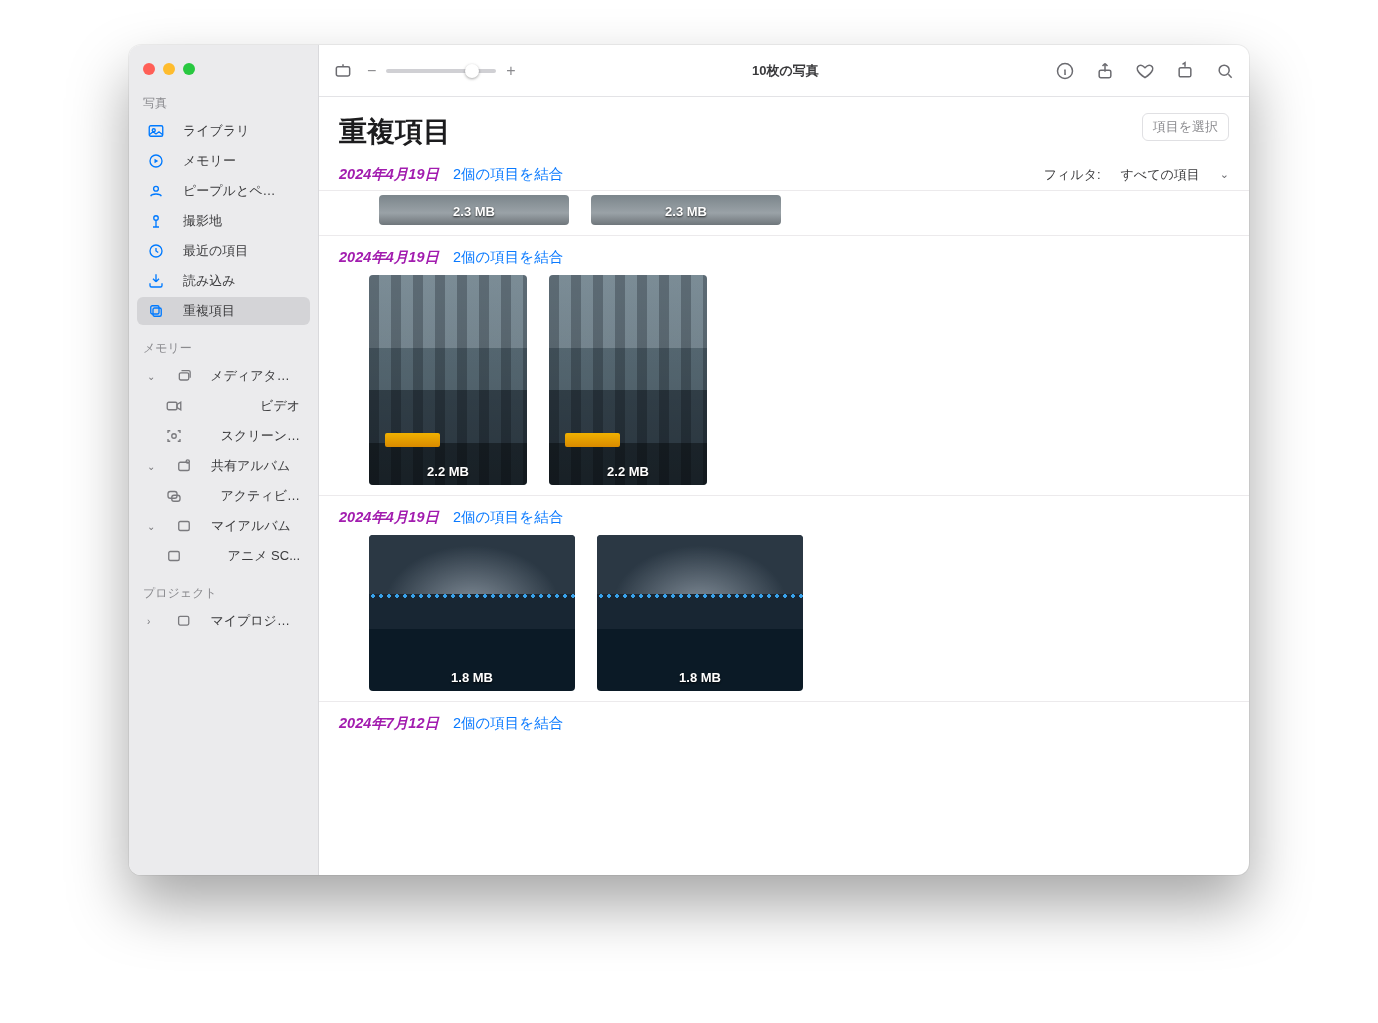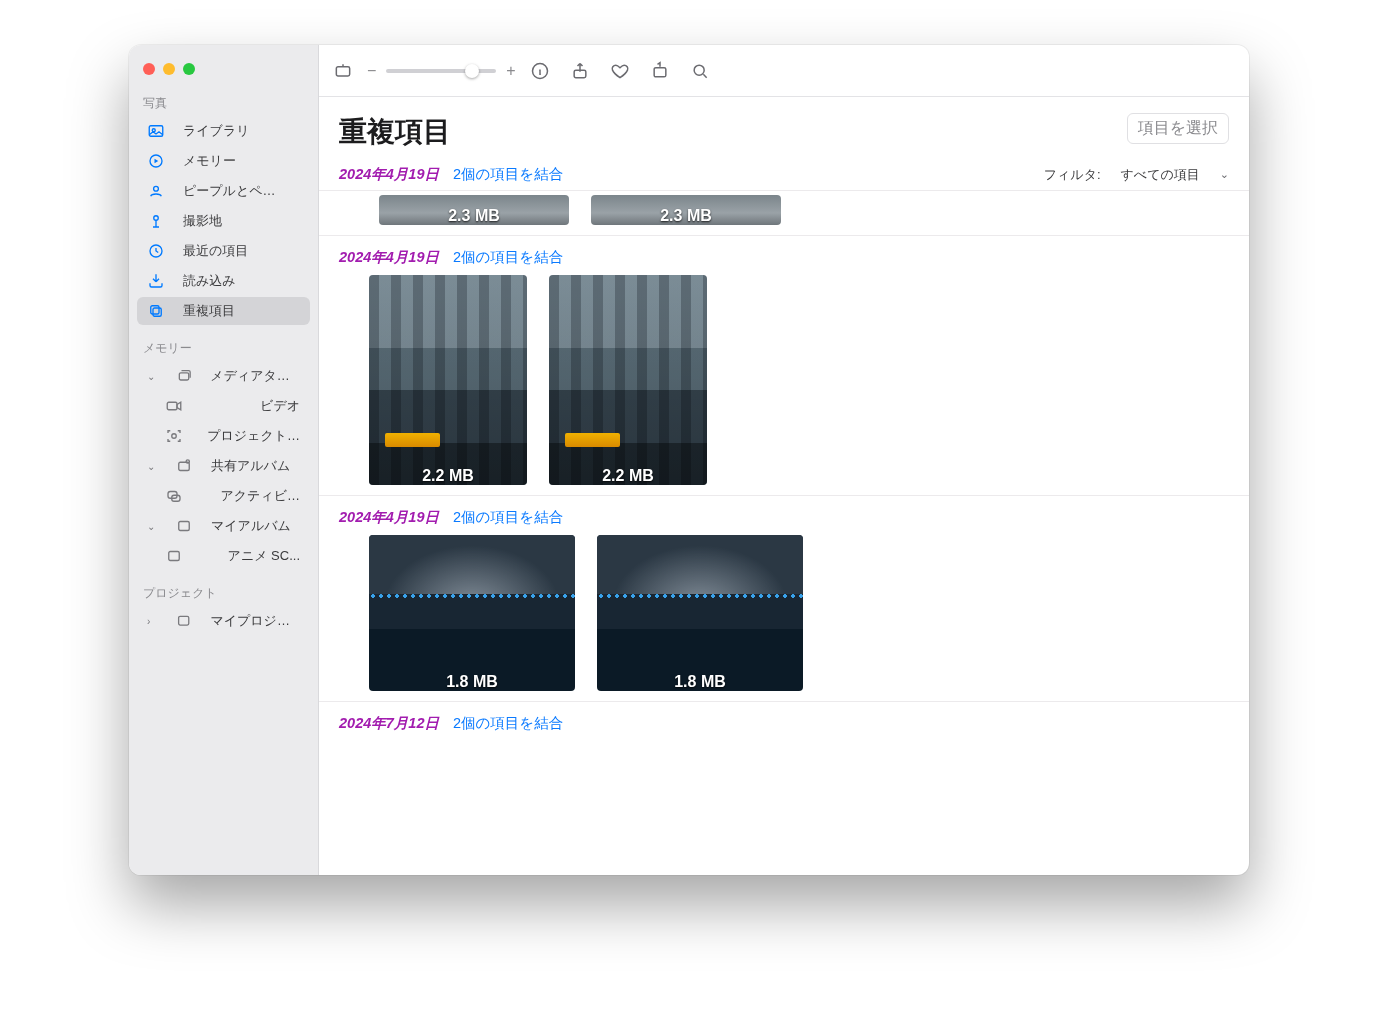--- a/index.html
+++ b/index.html
@@ -102,21 +102,21 @@
     width:14px; height:14px; border-radius:50%; background:#fff;
     box-shadow:0 1px 3px rgba(0,0,0,.35);
   }
 
   .header {
     padding: 16px 20px 8px 20px;
     display:flex; justify-content:space-between; align-items:flex-start;
   }
   .header h1 { font-size: 28px; font-weight: 700; color:#1c1c1e; }
   .select-btn {
-    font-size:16px; color:#8a8a8e; border:1px solid #e0e0e3; background:#fff;
+    font-size:13px; color:#8a8a8e; border:1px solid #e0e0e3; background:#fff;
     border-radius:6px; padding:4px 10px;
   }
 
   .sticky-row {
     display:flex; align-items:center; justify-content:space-between;
     padding: 6px 20px;
     font-size: 14.5px;
     border-bottom:1px solid #eceaec;
   }
   .sticky-left { display:flex; align-items:center; gap:14px; }
@@ -131,23 +131,23 @@
   }
   .scroll::-webkit-scrollbar { width:14px; }
   .scroll::-webkit-scrollbar-thumb { background:#c8c8cc; border-radius:7px; border:3px solid #fff;}
   .group { border-top:1px solid #eceaec; padding: 12px 20px 10px 20px; }
   .group:first-child { border-top:none; padding-top:4px;}
   .group-header { display:flex; align-items:center; gap:14px; font-size:14.5px; margin-bottom:8px;}
   .thumbs { display:flex; gap:22px; flex-wrap:wrap; }
   .thumb {
     position:relative; border-radius:4px; overflow:hidden;
     display:flex; align-items:flex-end; justify-content:center;
-    color:#fff; font-size:16px; font-weight:600;
+    color:#fff; font-size:13px; font-weight:600;
     text-shadow:0 1px 2px rgba(0,0,0,.8);
-    padding-bottom:0;
+    padding-bottom:6px;
     text-align:right;
   }
   .thumb.cut { height:30px !important; }
   .thumb .size { position:relative; z-index:2; }
   
   .img-road {
     background: linear-gradient(#7b858b 0%, #9aa2a7 60%, #6f767b 100%);
   }
   .img-city {
     background:
@@ -282,21 +282,21 @@
         </span>
       <span class="side-label">ビデオ</span>
     </div>
     <div class="side-item-sub">
       <span class="icon">
           <svg viewBox="0 0 24 24" fill="none" stroke="currentColor" stroke-width="1.8">
             <path d="M4 8V5h3M20 8V5h-3M4 16v3h3M20 16v3h-3"></path>
             <circle cx="12" cy="12" r="3"></circle>
           </svg>
         </span>
-      <span class="side-label">プロジェクト…</span>
+      <span class="side-label">スクリーン…</span>
     </div>
     <div class="side-item">
       <span class="chev">⌄</span>
       <span class="icon" style="color:#7a7a7e">
           <svg viewBox="0 0 24 24" fill="none" stroke="currentColor" stroke-width="1.8">
             <rect x="5" y="7" width="14" height="11" rx="2"></rect>
             <circle cx="17" cy="6" r="2.2"></circle>
           </svg>
         </span>
       <span class="side-label">共有アルバム</span>
@@ -350,20 +350,21 @@
             </svg>
           </div>
         <div class="zoom">
           <span>−</span>
           <div class="zoom-track">
               <div class="zoom-thumb"></div>
             </div>
           <span>+</span>
         </div>
       </div>
+      <div class="tb-center">10枚の写真</div>
       <div class="tb-right">
         <div class="tb-icon">
             <svg viewBox="0 0 24 24" fill="none" stroke="currentColor" stroke-width="1.8">
               <circle cx="12" cy="12" r="9"></circle>
               <path d="M12 8h.01M11 11h1v5h1"></path>
             </svg>
           </div>
         <div class="tb-icon">
             <svg viewBox="0 0 24 24" fill="none" stroke="currentColor" stroke-width="1.8">
               <path d="M12 3v10m0-10l-3 3m3-3l3 3"></path>

